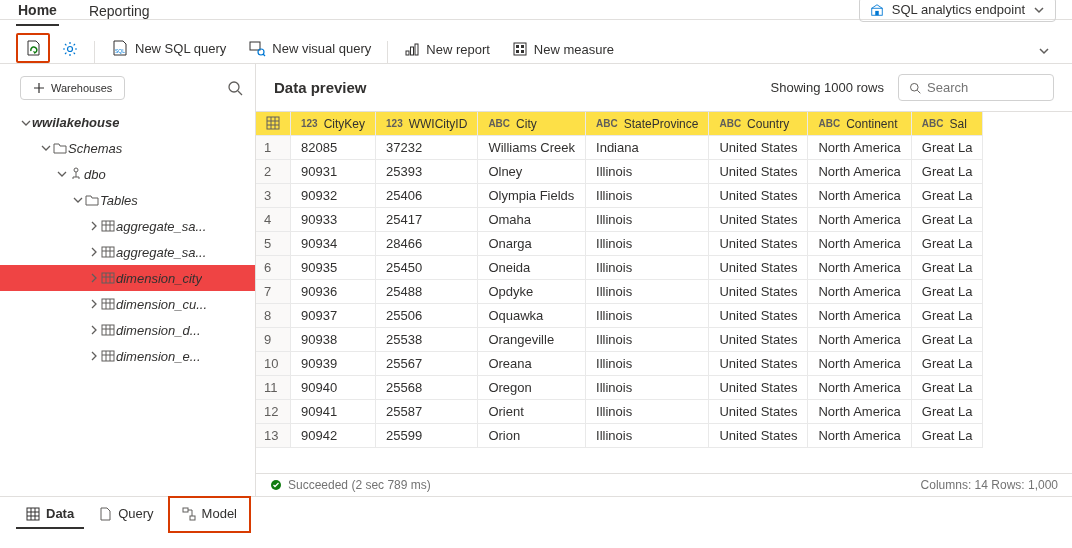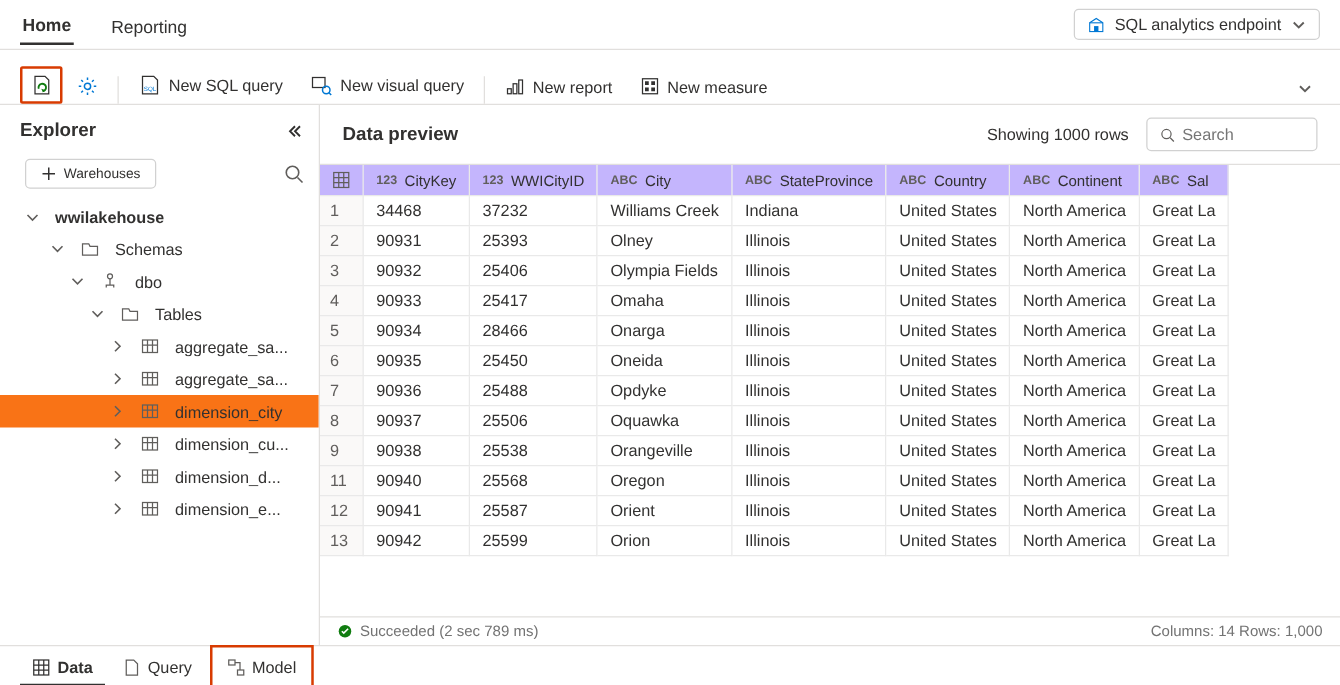--- a/index.html
+++ b/index.html
@@ -1,18 +1,18 @@
 <!DOCTYPE html>
 <html><head>
 <meta charset="utf-8">
 <style>
 * { box-sizing: border-box; margin: 0; padding: 0; font-family: "Segoe UI", Arial, sans-serif; }
 body { width: 1072px; height: 548px; background: #fff; font-size: 13px; color: #323130; overflow: hidden; position: relative; }
 
-.top-tabs { display: flex; align-items: center; height: 40px; padding: 0 16px; border-bottom: 1px solid #e1dfdd; }
+.top-tabs { display: flex; align-items: center; height: 20px; padding: 0 16px; border-bottom: 1px solid #e1dfdd; }
 .top-tab { padding: 8px 2px 6px; margin-right: 28px; cursor: pointer; font-size: 14px; }
 .top-tab.active { border-bottom: 2px solid #323130; font-weight: 600; }
 
 .mode-selector { margin-left: auto; display: flex; align-items: center; gap: 8px; border: 1px solid #d1d1d1; border-radius: 4px; padding: 4px 10px; cursor: pointer; font-size: 13px; }
 .mode-ico { width: 14px; height: 14px; }
 
 .toolbar { display: flex; align-items: flex-end; height: 44px; padding: 0 16px; border-bottom: 1px solid #e1dfdd; gap: 2px; }
 .tb-btn { display: flex; align-items: center; gap: 6px; padding: 6px 10px; cursor: pointer; font-size: 13px; border-radius: 2px; }
 .tb-divider { width: 1px; height: 22px; background: #e1dfdd; margin: 0 4px; }
 .hl-red { border: 2px solid #d83b01; padding: 2px 4px; border-radius: 2px; }
@@ -21,37 +21,37 @@
 .main { display: flex; height: calc(100% - 36px - 44px - 36px); }
 
 .explorer { width: 256px; border-right: 1px solid #e1dfdd; display: flex; flex-direction: column; padding-top: 8px; }
 .exp-head { display: flex; align-items: center; padding: 4px 12px 10px 16px; font-weight: 600; font-size: 15px; }
 .exp-collapse { margin-left: auto; cursor: pointer; }
 .exp-row { display: flex; align-items: center; gap: 10px; padding: 4px 12px 10px 20px; }
 .wh-btn { display: flex; align-items: center; gap: 6px; border: 1px solid #d1d1d1; border-radius: 4px; padding: 5px 12px; cursor: pointer; font-size: 11px; }
 .wh-search { margin-left: auto; cursor: pointer; }
 
 .tree { flex: 1; overflow-y: auto; padding-bottom: 8px; }
-.tree-item { display: flex; align-items: center; gap: 12px; padding: 5px 8px 5px 0; cursor: pointer; white-space: nowrap; overflow: hidden; }
-.tree-item.selected { background: #f97316; }
+.tree-item { display: flex; align-items: center; gap: 0; padding: 5px 8px 5px 0; cursor: pointer; white-space: nowrap; overflow: hidden; font-style: italic; }
+.tree-item.selected { background: #ef4444; }
 .tree-chev { width: 12px; flex-shrink: 0; display: inline-flex; justify-content: center; }
 .tree-ico { width: 16px; height: 16px; flex-shrink: 0; display: inline-flex; align-items: center; justify-content: center; }
 .tree-label { overflow: hidden; text-overflow: ellipsis; }
 
 .preview { flex: 1; display: flex; flex-direction: column; overflow: hidden; }
 .pv-head { display: flex; align-items: center; padding: 10px 18px; gap: 14px; }
 .pv-title { font-weight: 600; font-size: 15px; }
 .pv-showing { margin-left: auto; font-size: 13px; }
-.pv-search { display: flex; align-items: center; gap: 6px; border: 1px solid #d1d1d1; border-radius: 4px; padding: 5px 10px; width: 137px; }
+.pv-search { display: flex; align-items: center; gap: 6px; border: 1px solid #d1d1d1; border-radius: 4px; padding: 5px 10px; width: 156px; }
 .pv-search input { border: none; outline: none; width: 100%; font-size: 13px; }
 
 .grid { flex: 1; overflow: auto; border-top: 1px solid #e1dfdd; }
 table { border-collapse: collapse; width: max-content; }
 th, td { border-right: 1px solid #e9e9e9; border-bottom: 1px solid #e9e9e9; padding: 4px 10px; text-align: left; font-weight: normal; height: 23px; white-space: nowrap; }
-th { background: #c4b5fd; font-size: 12px; }
+th { background: #fde047; font-size: 12px; }
 .rownum-h { width: 34px; text-align: center; }
 .rownum { background: #faf9f8; text-align: left; padding-left: 8px; color: #605e5c; width: 34px; }
 .col-ico { display: inline-flex; align-items: center; gap: 6px; }
 .type-tag { font-size: 10px; font-weight: 600; color: #605e5c; }
 
 .pv-status { display: flex; align-items: center; padding: 4px 14px; font-size: 12px; border-top: 1px solid #e1dfdd; color: #737373; }
 .pv-status .ok { color: #107c10; margin-right: 6px; }
 .pv-status .right { margin-left: auto; }
 
 .bottom-bar { display: flex; align-items: center; height: 36px; padding: 0 16px; border-top: 1px solid #e1dfdd; gap: 4px; }
@@ -133,28 +133,20 @@
   </span>
   <span class="chev">
     <svg width="12" height="12" viewBox="0 0 12 12">
         <path d="M2 4 L6 8 L10 4" fill="none" stroke="#605e5c" stroke-width="1.5"></path>
       </svg>
   </span>
 </div>
 
 <div class="main">
   <div class="explorer">
-    <div class="exp-head">
-      <span>Explorer</span>
-      <span class="exp-collapse">
-        <svg width="14" height="14" viewBox="0 0 14 14">
-            <path d="M7 3 L3 7 L7 11 M11 3 L7 7 L11 11" fill="none" stroke="#323130" stroke-width="1.5"></path>
-          </svg>
-      </span>
-    </div>
     <div class="exp-row">
       <div class="wh-btn">
         <svg width="12" height="12" viewBox="0 0 12 12">
             <path d="M6 1v10M1 6h10" stroke="#323130" stroke-width="1.2"></path>
           </svg>
         <span>Warehouses</span>
       </div>
       <span class="wh-search">
         <svg width="16" height="16" viewBox="0 0 16 16">
             <circle cx="7" cy="7" r="5" fill="none" stroke="#605e5c" stroke-width="1.3"></circle>
@@ -363,21 +355,21 @@
                 </span></th>
               <th><span class="col-ico">
                   <span class="type-tag">ABC</span>
                   <span>Sal</span>
                 </span></th>
             </tr>
           </thead>
         <tbody id="grid-body">
             <tr>
               <td class="rownum">1</td>
-              <td>34468</td>
+              <td>82085</td>
               <td>37232</td>
               <td>Williams Creek</td>
               <td>Indiana</td>
               <td>United States</td>
               <td>North America</td>
               <td>Great La</td>
             </tr>
             <tr>
               <td class="rownum">2</td>
               <td>90931</td>
@@ -446,20 +438,30 @@
               <td>Illinois</td>
               <td>United States</td>
               <td>North America</td>
               <td>Great La</td>
             </tr>
             <tr>
               <td class="rownum">9</td>
               <td>90938</td>
               <td>25538</td>
               <td>Orangeville</td>
+              <td>Illinois</td>
+              <td>United States</td>
+              <td>North America</td>
+              <td>Great La</td>
+            </tr>
+            <tr>
+              <td class="rownum">10</td>
+              <td>90939</td>
+              <td>25567</td>
+              <td>Oreana</td>
               <td>Illinois</td>
               <td>United States</td>
               <td>North America</td>
               <td>Great La</td>
             </tr>
             <tr>
               <td class="rownum">11</td>
               <td>90940</td>
               <td>25568</td>
               <td>Oregon</td>

